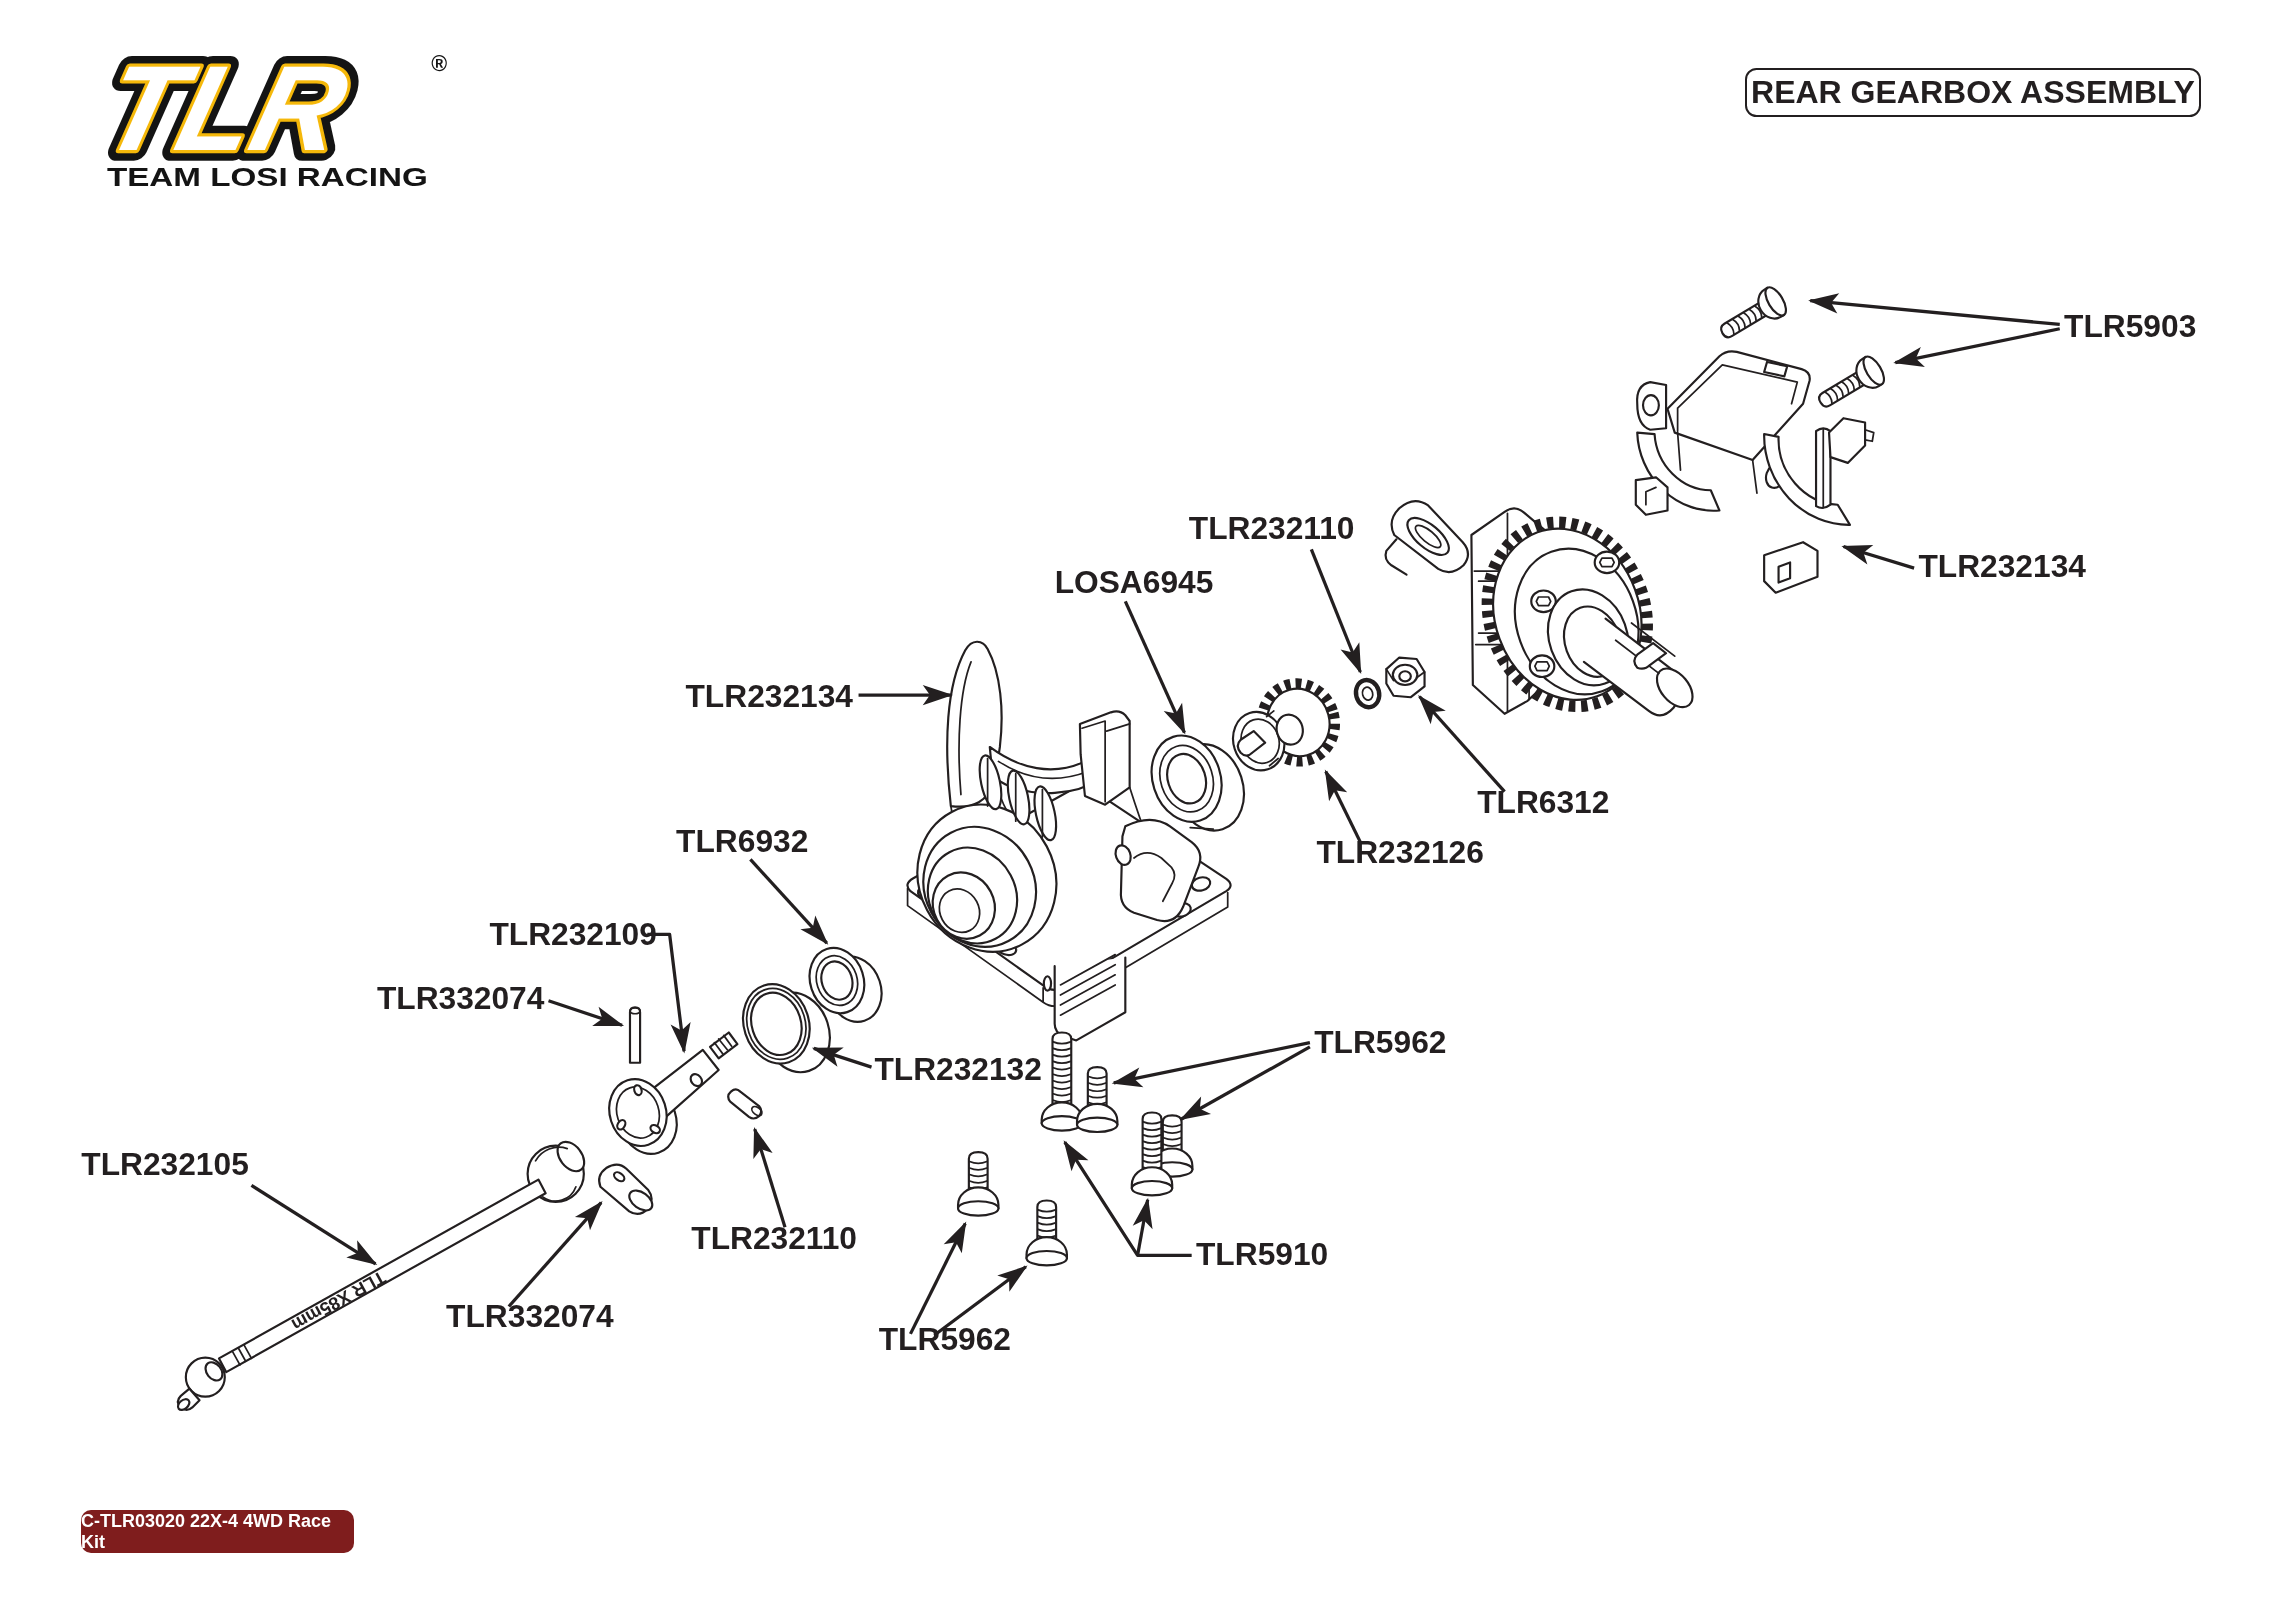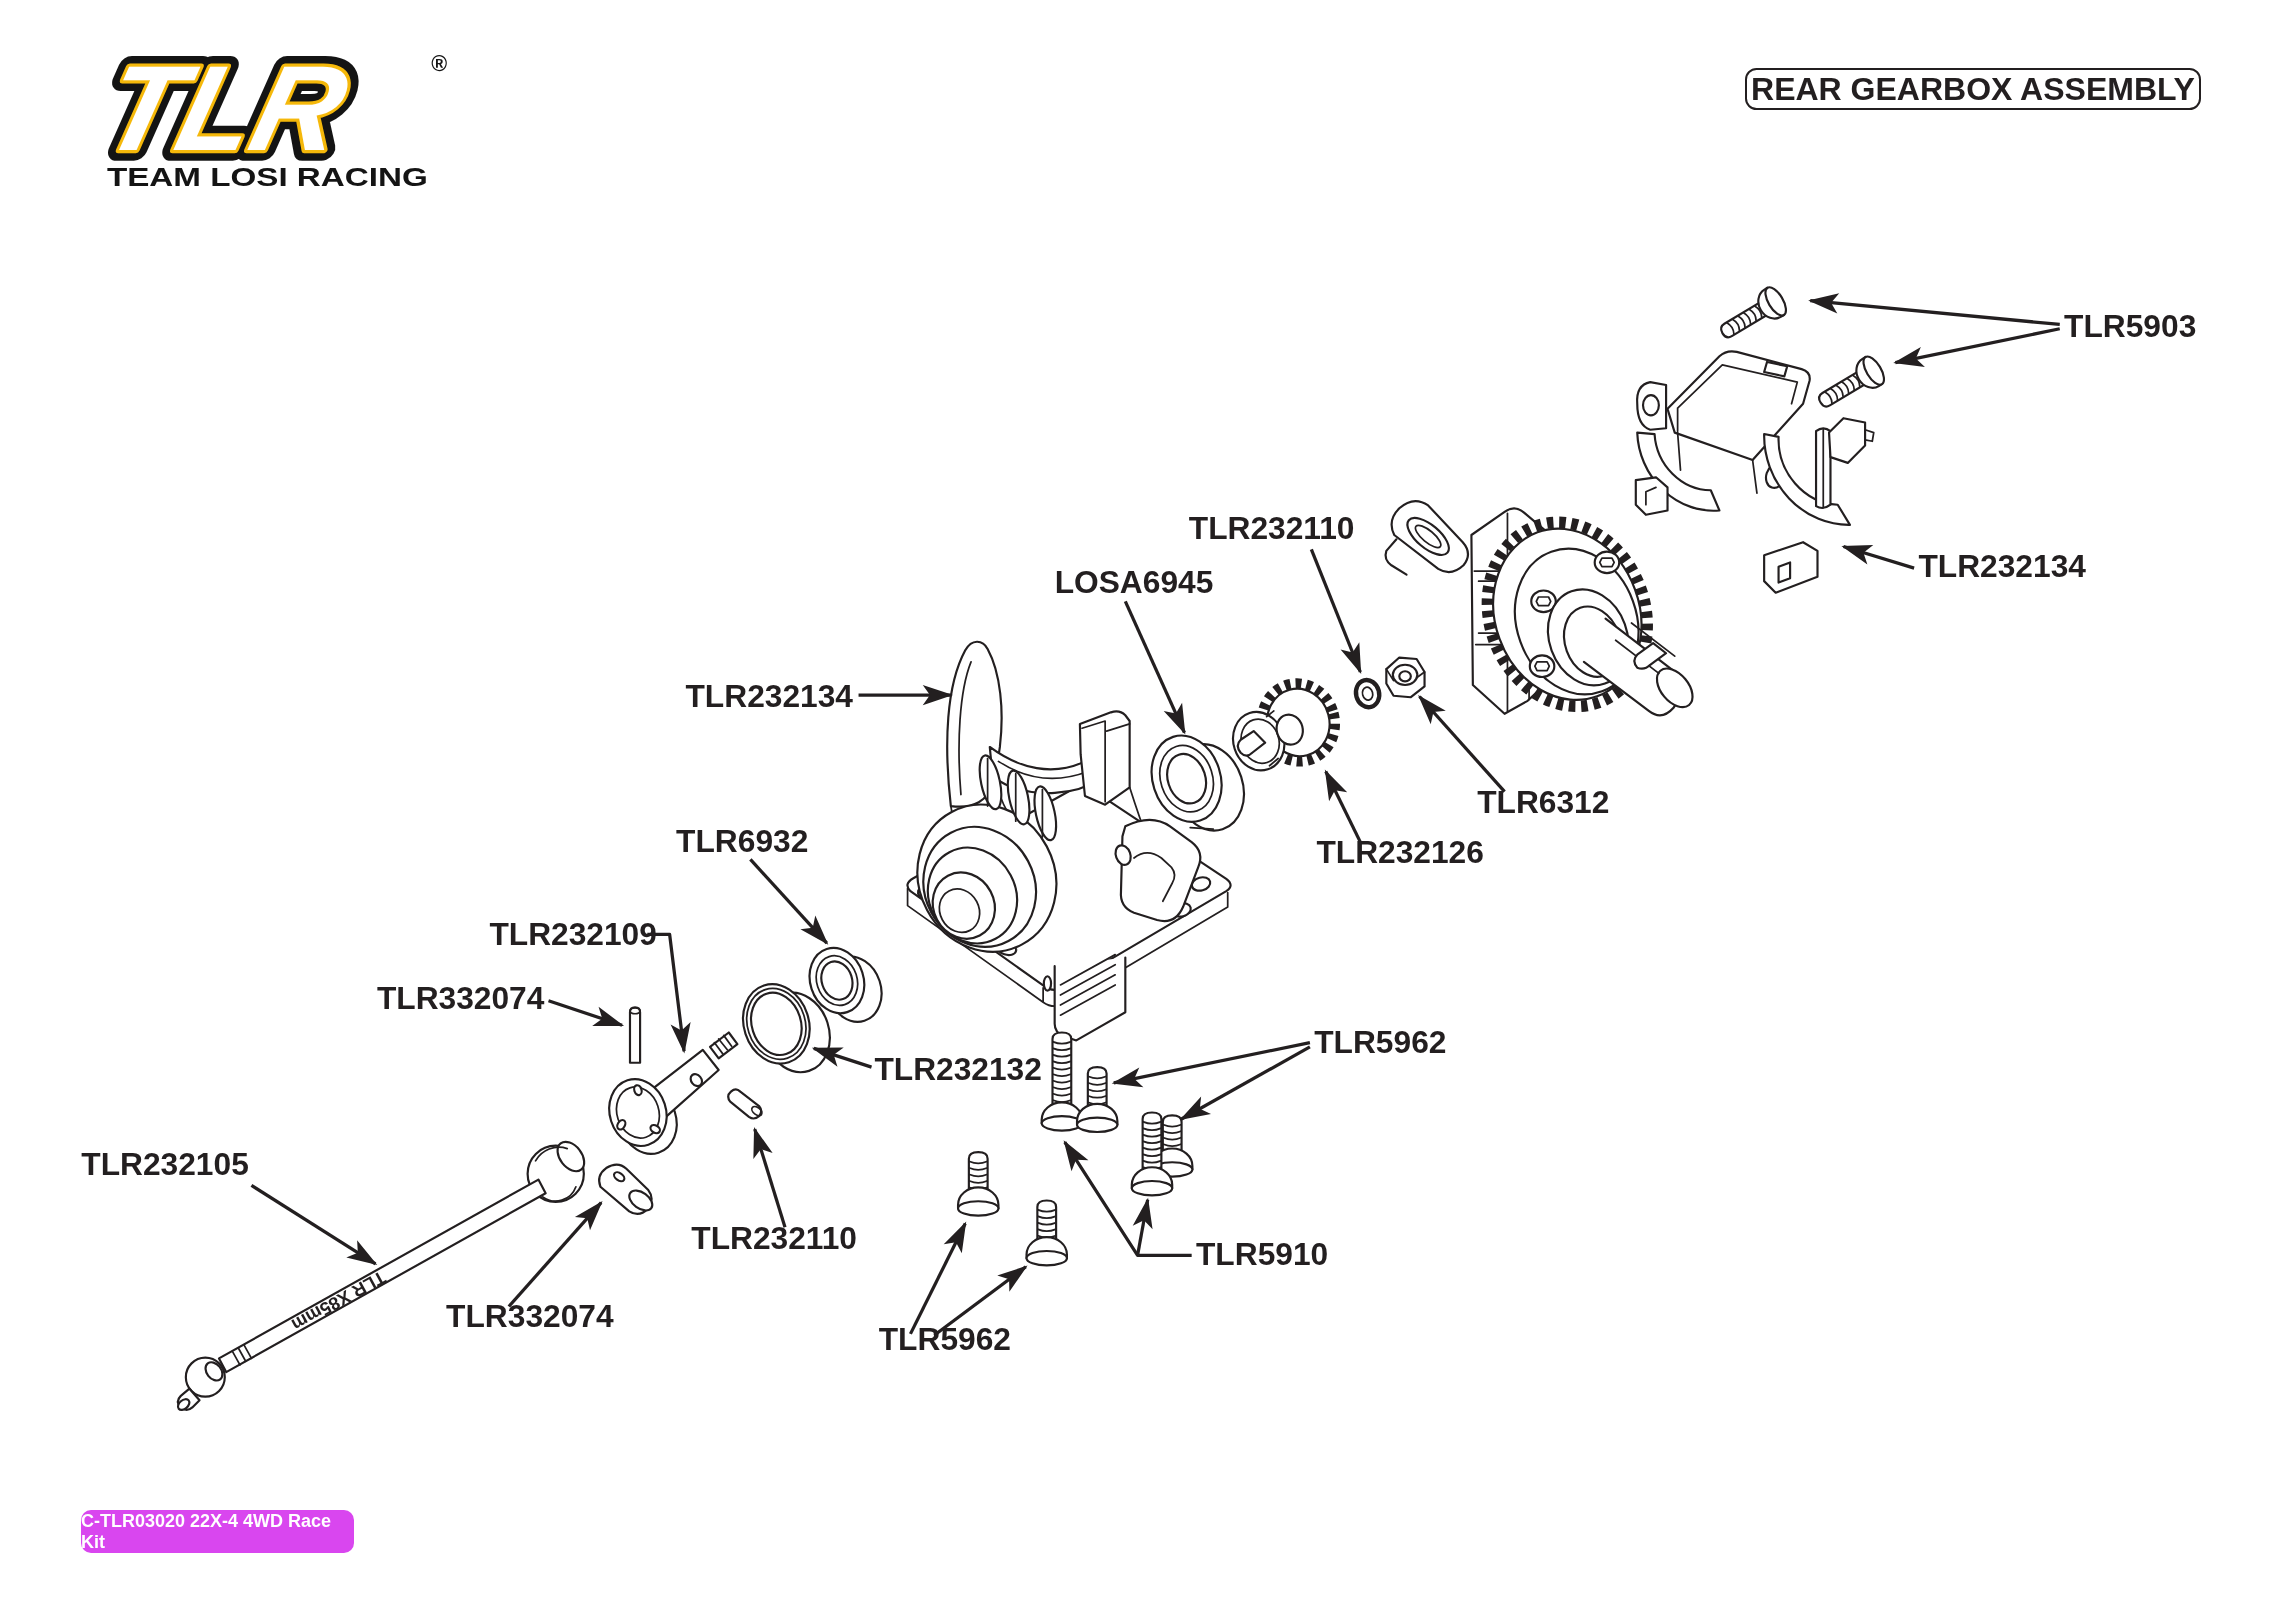--- a/index.html
+++ b/index.html
@@ -6,24 +6,24 @@
   #page{position:relative;width:2273px;height:1623px;background:#fff;
         font-family:"Liberation Sans",sans-serif;overflow:hidden;}
   
   #logo{position:absolute;left:91px;top:42px;}
   .logo-big-outline{font-family:"Liberation Sans",sans-serif;font-weight:bold;font-style:italic;
         font-size:168px;stroke:#141414;stroke-width:30px;fill:none;stroke-linejoin:round;}
   .logo-big{font-family:"Liberation Sans",sans-serif;font-weight:bold;font-style:italic;
         font-size:168px;stroke:#F5B80A;stroke-width:9px;fill:#ffffff;paint-order:stroke;stroke-linejoin:round;}
   .logo-reg{font:bold 30px "Liberation Sans",sans-serif;fill:#141414;}
   .logo-sub{font:bold 35px "Liberation Sans",sans-serif;fill:#141414;}
-  #title-box{position:absolute;left:1745px;top:68px;width:456px;height:42px;
+  #title-box{position:absolute;left:1745px;top:68px;width:456px;height:49px;
         border:2.9px solid #231f20;border-radius:11.5px;display:flex;align-items:center;justify-content:center;
         font:bold 32px "Liberation Sans",sans-serif;color:#231f20;letter-spacing:0px;background:#fff;box-sizing:border-box;}
-  #footer-box{position:absolute;left:81px;top:1510px;width:273px;height:43px;background:#d946ef;
+  #footer-box{position:absolute;left:81px;top:1510px;width:273px;height:43px;background:#7f1d1d;
         border-radius:10px;display:flex;align-items:center;justify-content:center;
         font:bold 18px "Liberation Sans",sans-serif;color:#ffffff;}
   
   #diagram{position:absolute;left:0;top:0;}
   .part{stroke:#231f20;stroke-width:3;fill:#ffffff;stroke-linejoin:round;stroke-linecap:round;}
   .pline{stroke:#231f20;stroke-width:2.4;fill:none;stroke-linejoin:round;stroke-linecap:round;}
   .pthick{stroke:#231f20;stroke-width:6;fill:none;}
   .teeth{fill:none;stroke:#231f20;}
   .leader{stroke:#231f20;stroke-width:4.5;fill:none;stroke-linejoin:round;}
   .callout{font:bold 44px "Liberation Sans",sans-serif;fill:#231f20;}

